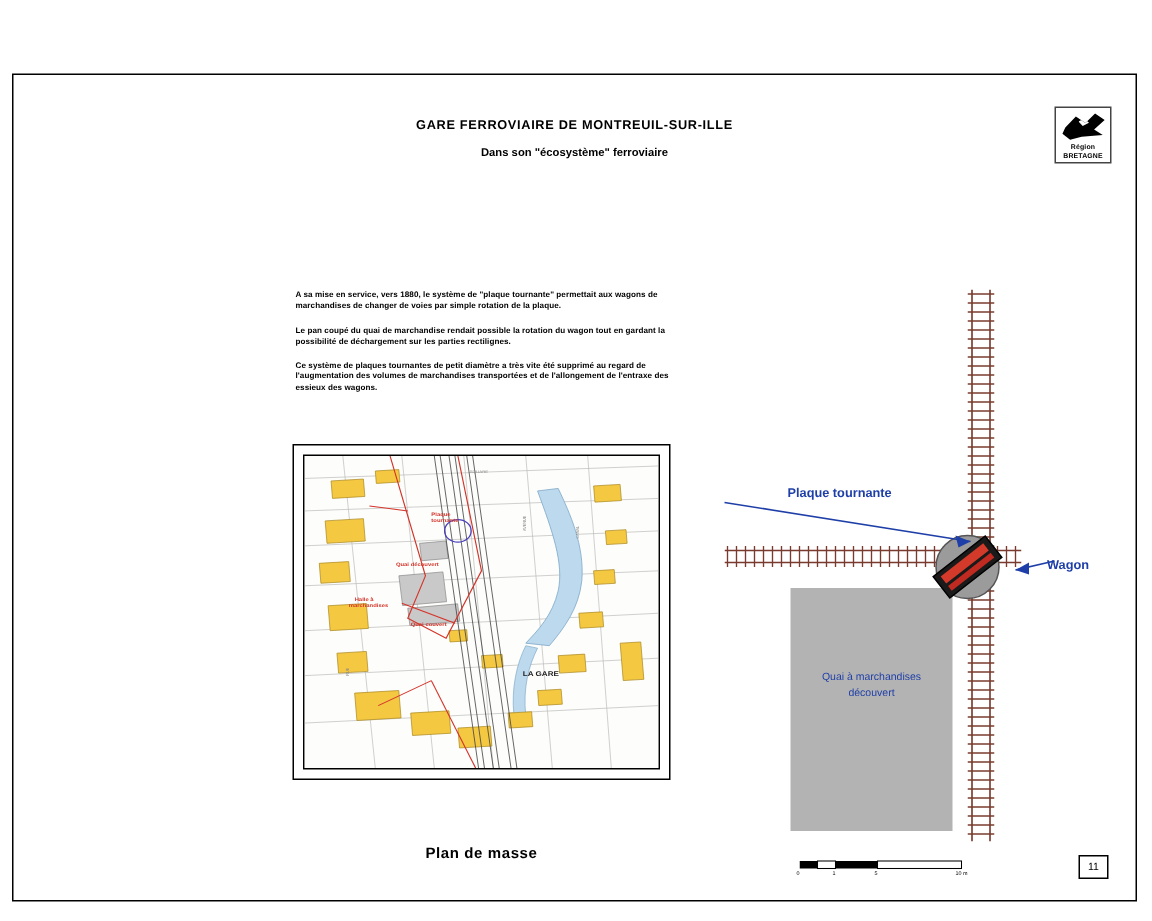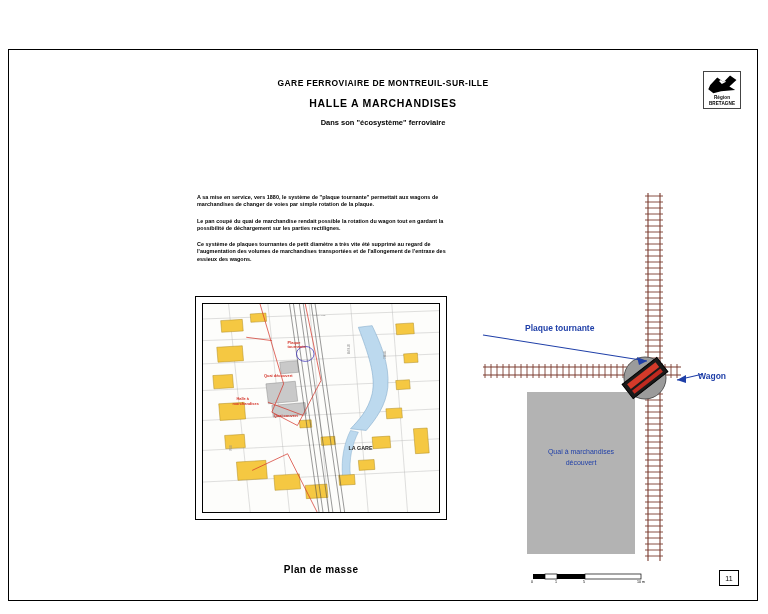--- a/index.html
+++ b/index.html
@@ -81,21 +81,20 @@
     box-sizing:border-box;
   }
 </style>
 </head>
 <body>
 
 <div class="page-frame">
 
   <div class="title-block">
     <div class="t1">GARE FERROVIAIRE DE MONTREUIL-SUR-ILLE</div>
-    <div class="t2">HALLE A MARCHANDISES</div>
     <div class="t3">Dans son "écosystème" ferroviaire</div>
   </div>
 
   <div class="logo">
     <div class="bird"></div>
     <div class="ltxt">
       <span>Région</span><br>
       <span>BRETAGNE</span>
     </div>
   </div>

